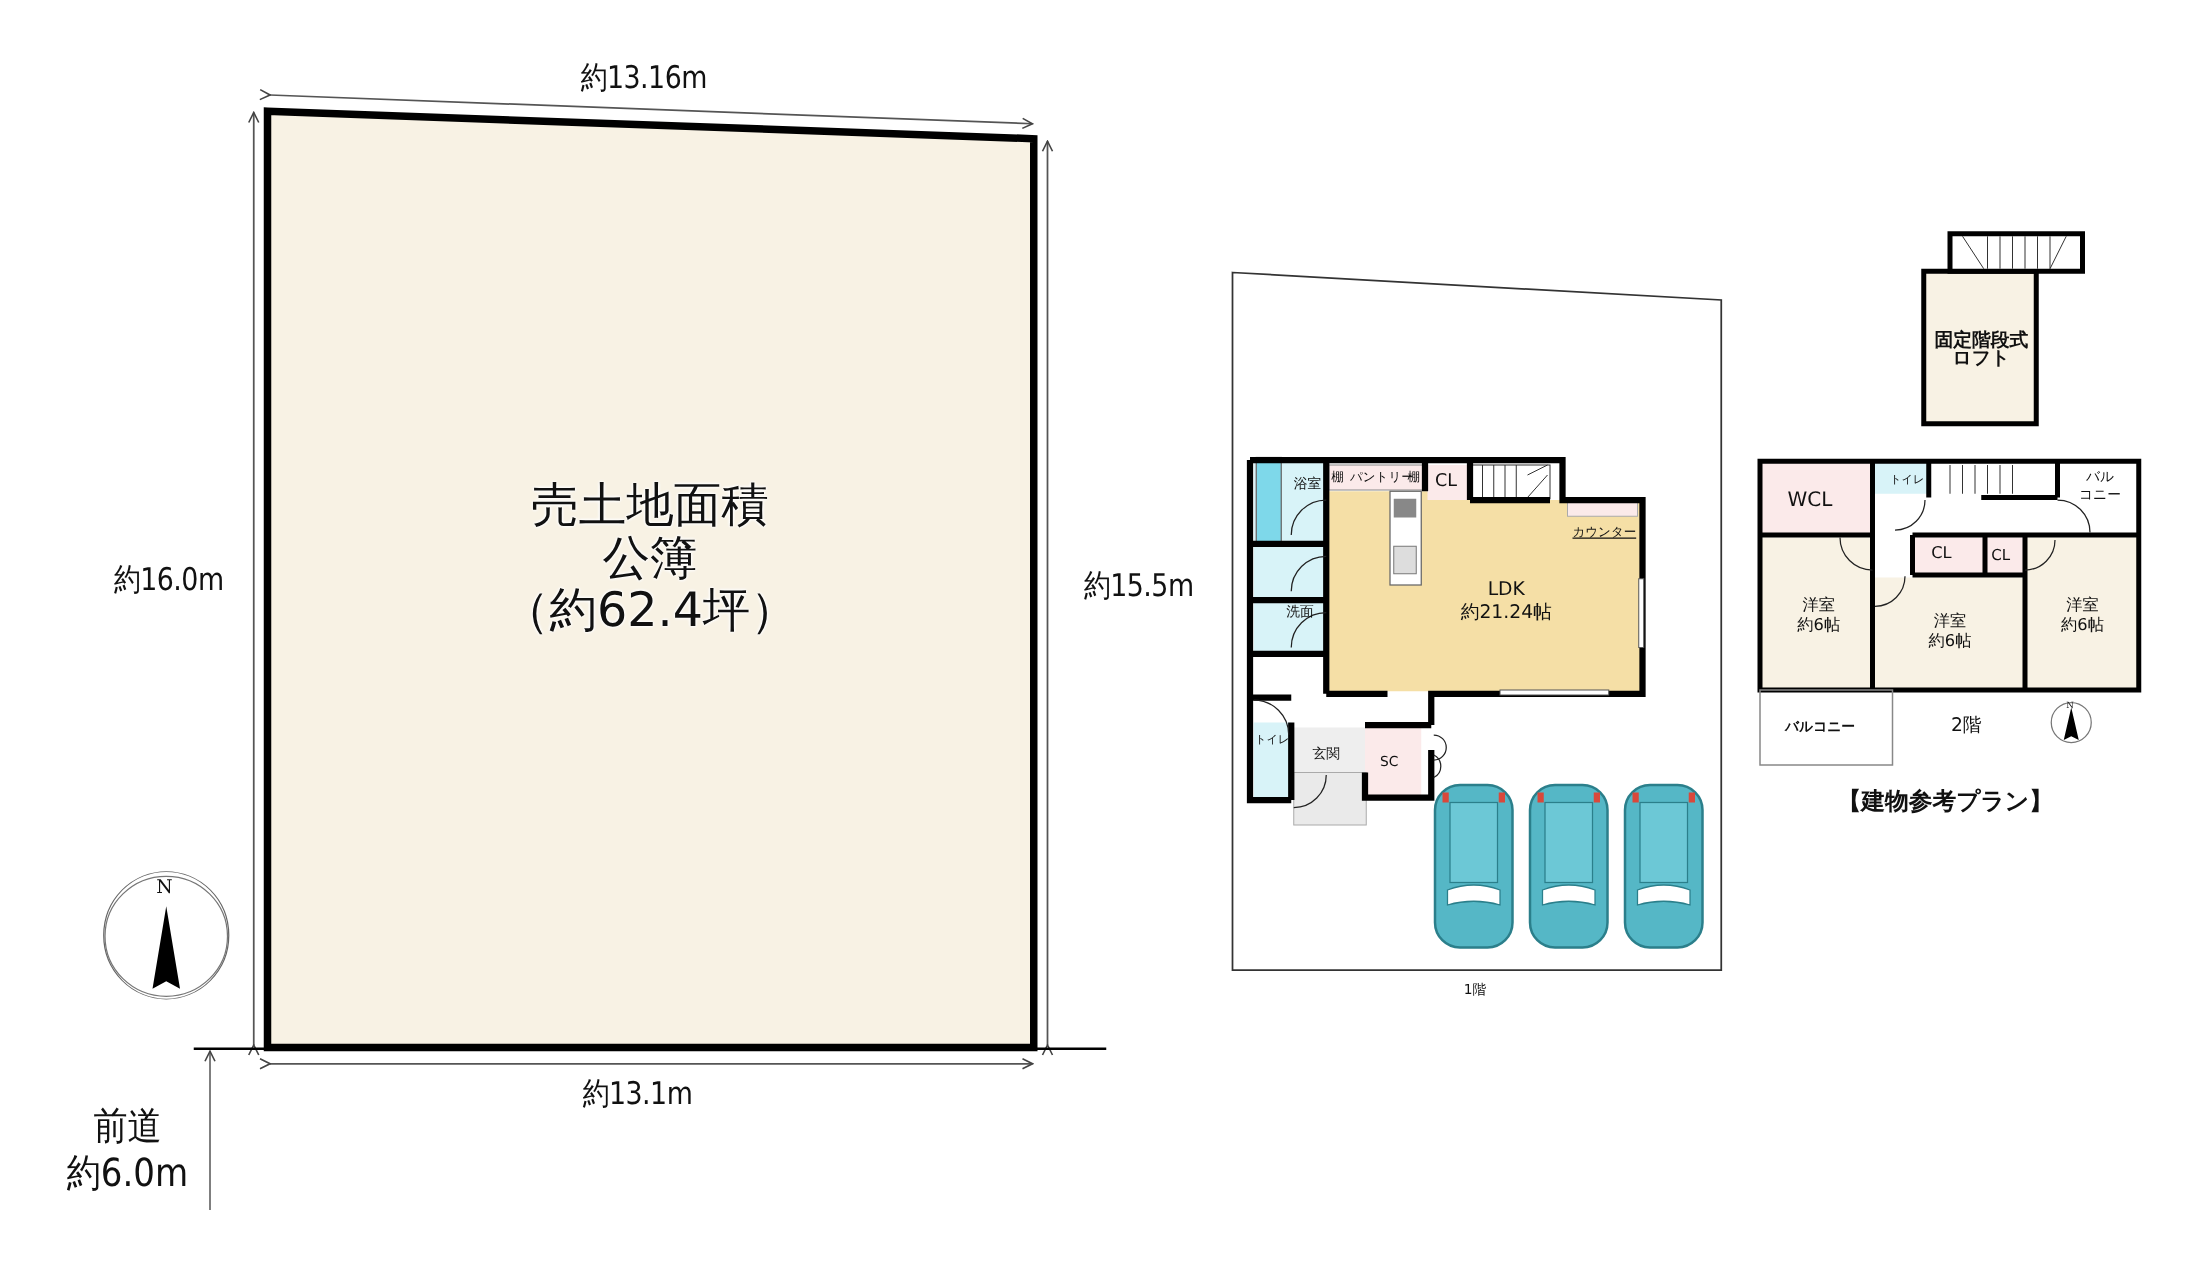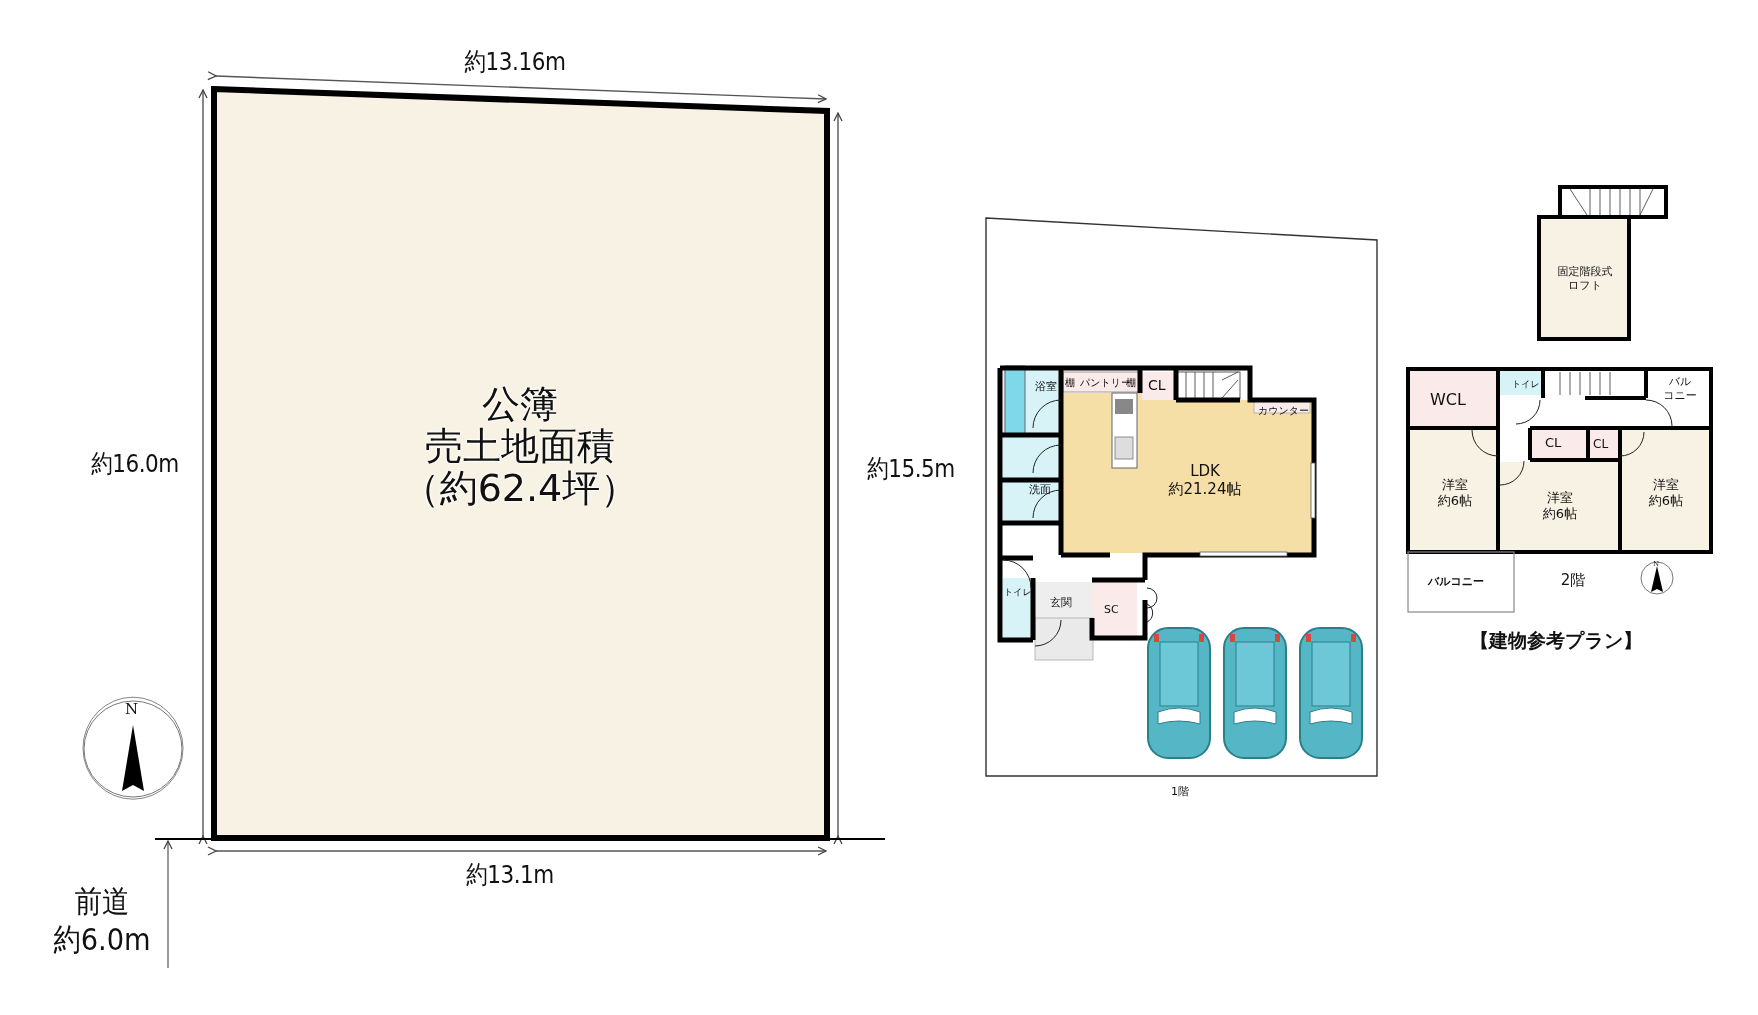--- a/index.html
+++ b/index.html
@@ -50,22 +50,22 @@
 <div class="lbl dim" style="left:70px;top:447px;width:130px;text-align:center;">約16.0m</div>
 <div class="lbl dim" style="left:846px;top:452px;width:130px;text-align:center;">約15.5m</div>
 <div class="lbl dim" style="left:445px;top:858px;width:130px;text-align:center;">約13.1m</div>
 
 <div class="lbl" style="left:42px;top:882px;width:120px;text-align:center;font-size:31px;line-height:38px;transform:scaleX(0.88);">
   <div>前道</div>
   <div>約6.0m</div>
 </div>
 
 <div class="center-text" style="left:370px;top:383px;width:300px;">
+  <div>売土地面積</div>
   <div>公簿</div>
-  <div>売土地面積</div>
   <div>（約62.4坪）</div>
 </div>
 
 <svg width="1758" height="1015" style="pointer-events:none;">
 
   <polygon points="986,218 1377,240 1377,776 986,776" fill="none" stroke="#333" stroke-width="1.4"></polygon>
 
   <rect x="1003" y="370" width="58" height="65" fill="#d8f3f8"></rect>
   <rect x="1003" y="435" width="58" height="45" fill="#d8f3f8"></rect>
   <rect x="1003" y="478" width="58" height="44" fill="#d8f3f8"></rect>
@@ -206,32 +206,32 @@
 
   <circle cx="1657" cy="578" r="16" fill="none" stroke="#777" stroke-width="1"></circle>
   <polygon points="1657,566 1651,592 1657,589 1663,592" fill="#000"></polygon>
 </svg>
 
 <div class="room" style="left:1035px;top:380px;">浴室</div>
 <div class="room" style="left:1065px;top:376px;font-size:10px;">棚</div>
 <div class="room" style="left:1080px;top:376px;font-size:10px;">パントリー</div>
 <div class="room" style="left:1126px;top:376px;font-size:10px;">棚</div>
 <div class="room" style="left:1148px;top:378px;font-size:14px;">CL</div>
-<div class="room" style="left:1258px;top:404px;font-size:10px;">カウンター</div>
+<div class="room" style="left:1258px;top:420px;font-size:10px;text-decoration:underline;">カウンター</div>
 <div class="room" style="left:1150px;top:462px;width:110px;font-size:15px;line-height:18px;">
   <div>LDK</div>
   <div>約21.24帖</div>
 </div>
 <div class="room" style="left:1029px;top:483px;">洗面</div>
 <div class="room" style="left:1004px;top:585px;font-size:9px;">トイレ</div>
 <div class="room" style="left:1050px;top:596px;">玄関</div>
 <div class="room" style="left:1104px;top:603px;">SC</div>
 <div class="room" style="left:1165px;top:785px;width:30px;font-size:11px;">1階</div>
 
-<div class="room" style="left:1540px;top:265px;width:90px;font-size:11px;">
+<div class="room" style="left:1540px;top:265px;width:90px;font-size:15px;font-weight:bold;">
   <div>固定階段式</div>
   <div>ロフト</div>
 </div>
 
 <div class="room" style="left:1430px;top:393px;font-size:16px;">WCL</div>
 <div class="room" style="left:1512px;top:377px;font-size:9px;">トイレ</div>
 <div class="room" style="left:1660px;top:375px;width:40px;font-size:11px;white-space:pre;">バル
 コニー</div>
 <div class="room" style="left:1425px;top:477px;width:60px;font-size:13px;line-height:16px;">
   <div>洋室</div>

